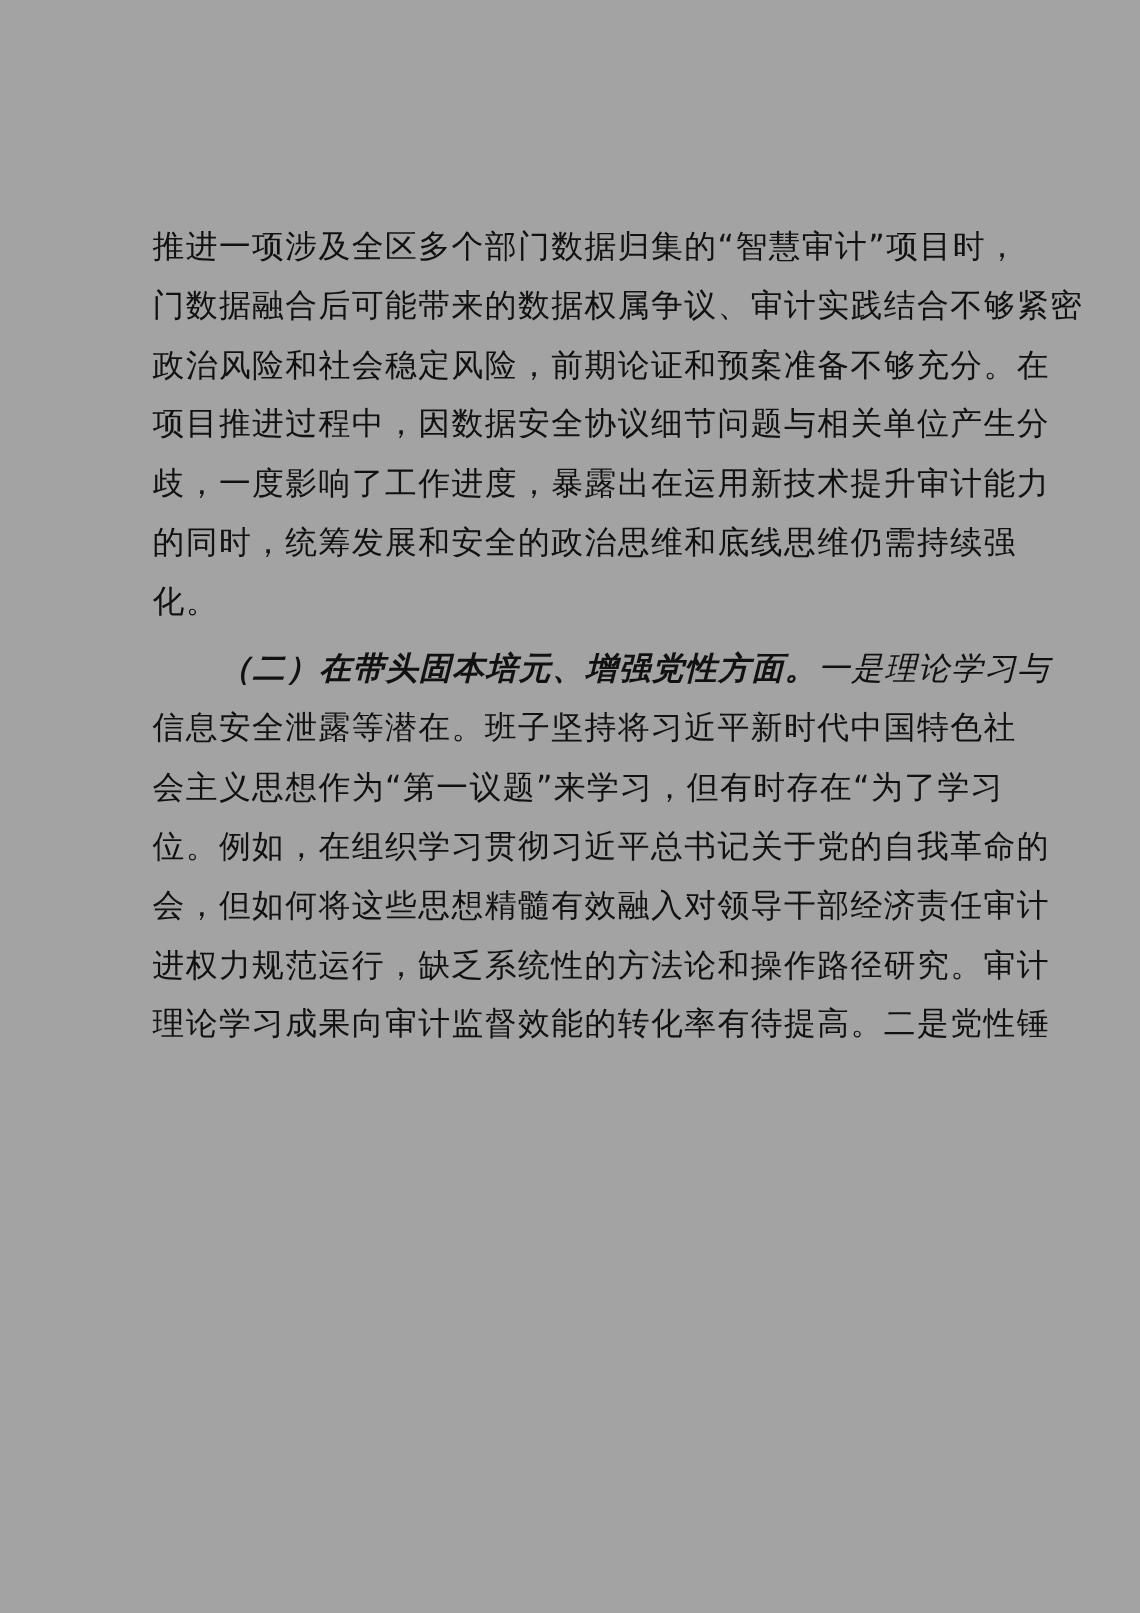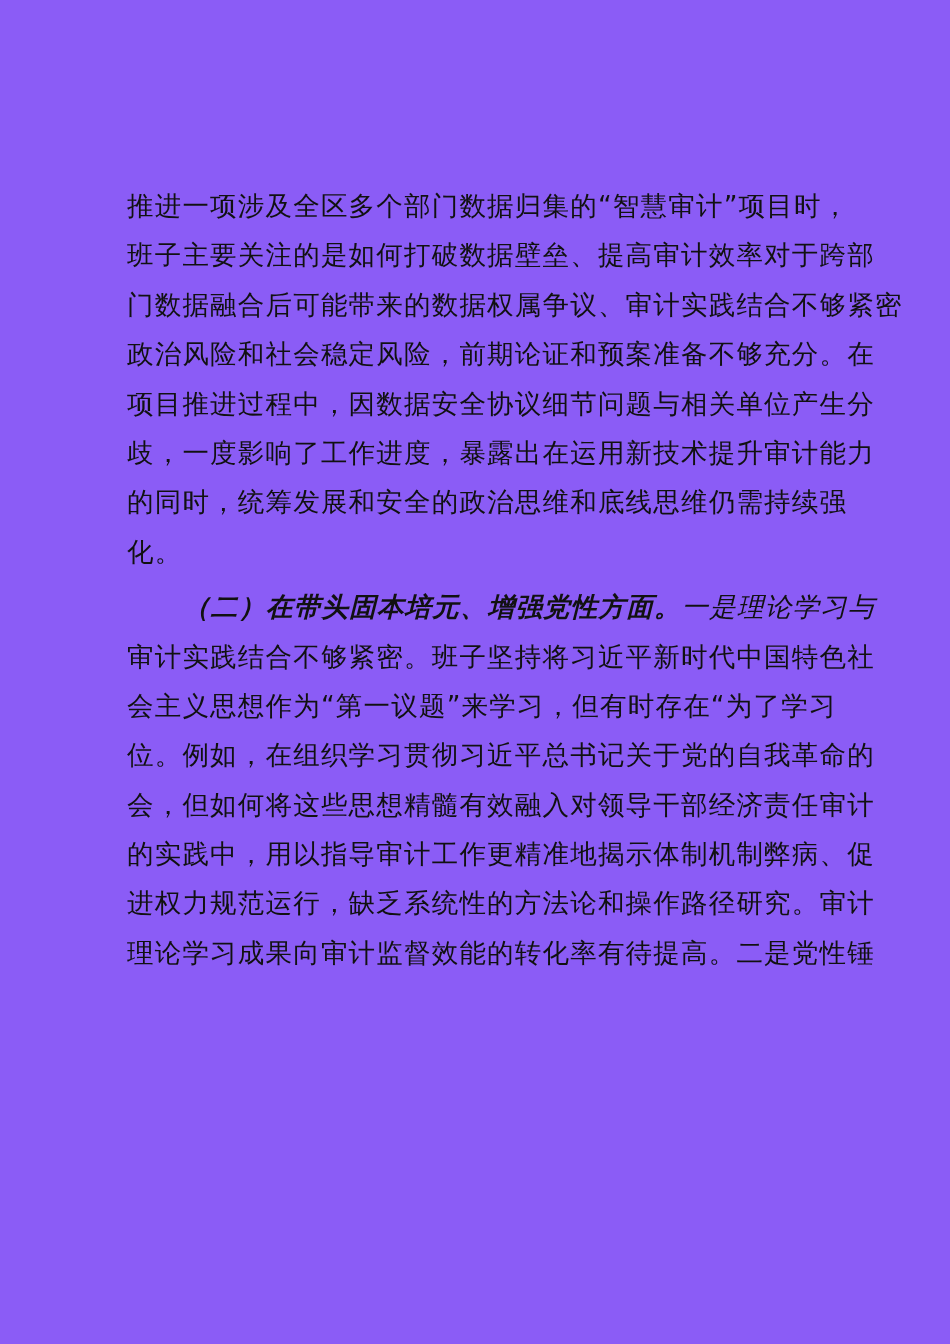--- a/index.html
+++ b/index.html
@@ -13,21 +13,21 @@
     position: relative;
     overflow: hidden;
     font-family: "DejaVu Sans", "Liberation Sans", sans-serif;
     color: #111111;
   }
   .page {
     position: absolute;
     left: 0; top: 0;
     width: 950px;
     height: 1344px;
-    background: #8b5cf6;
+    background: #a3a3a3;
   }
   .body-text {
     position: absolute;
     left: 127px;
     top: 181px;
     width: 705px;
   }
   .line {
     height: 49.4px;
     line-height: 49.4px;
@@ -47,34 +47,32 @@
   }
 </style>
 </head>
 <body>
 
 <div class="page">
   <div class="body-text">
 
     <div>
       <div class="line">推进一项涉及全区多个部门数据归集的“智慧审计”项目时，</div>
-      <div class="line">班子主要关注的是如何打破数据壁垒、提高审计效率对于跨部</div>
       <div class="line">门数据融合后可能带来的数据权属争议、审计实践结合不够紧密</div>
       <div class="line">政治风险和社会稳定风险，前期论证和预案准备不够充分。在</div>
       <div class="line">项目推进过程中，因数据安全协议细节问题与相关单位产生分</div>
       <div class="line">歧，一度影响了工作进度，暴露出在运用新技术提升审计能力</div>
       <div class="line">的同时，统筹发展和安全的政治思维和底线思维仍需持续强</div>
       <div class="line">化。</div>
     </div>
 
     <div>
       <div class="line gap-before indent"><span class="bold">（二）在带头固本培元、增强党性方面。</span><span>一是理论学习与</span></div>
-      <div class="line">审计实践结合不够紧密。班子坚持将习近平新时代中国特色社</div>
+      <div class="line">信息安全泄露等潜在。班子坚持将习近平新时代中国特色社</div>
       <div class="line">会主义思想作为“第一议题”来学习，但有时存在“为了学习</div>
       <div class="line">位。例如，在组织学习贯彻习近平总书记关于党的自我革命的</div>
       <div class="line">会，但如何将这些思想精髓有效融入对领导干部经济责任审计</div>
-      <div class="line">的实践中，用以指导审计工作更精准地揭示体制机制弊病、促</div>
       <div class="line">进权力规范运行，缺乏系统性的方法论和操作路径研究。审计</div>
       <div class="line">理论学习成果向审计监督效能的转化率有待提高。二是党性锤</div>
     </div>
 
   </div>
 </div>
 
 </body></html>

